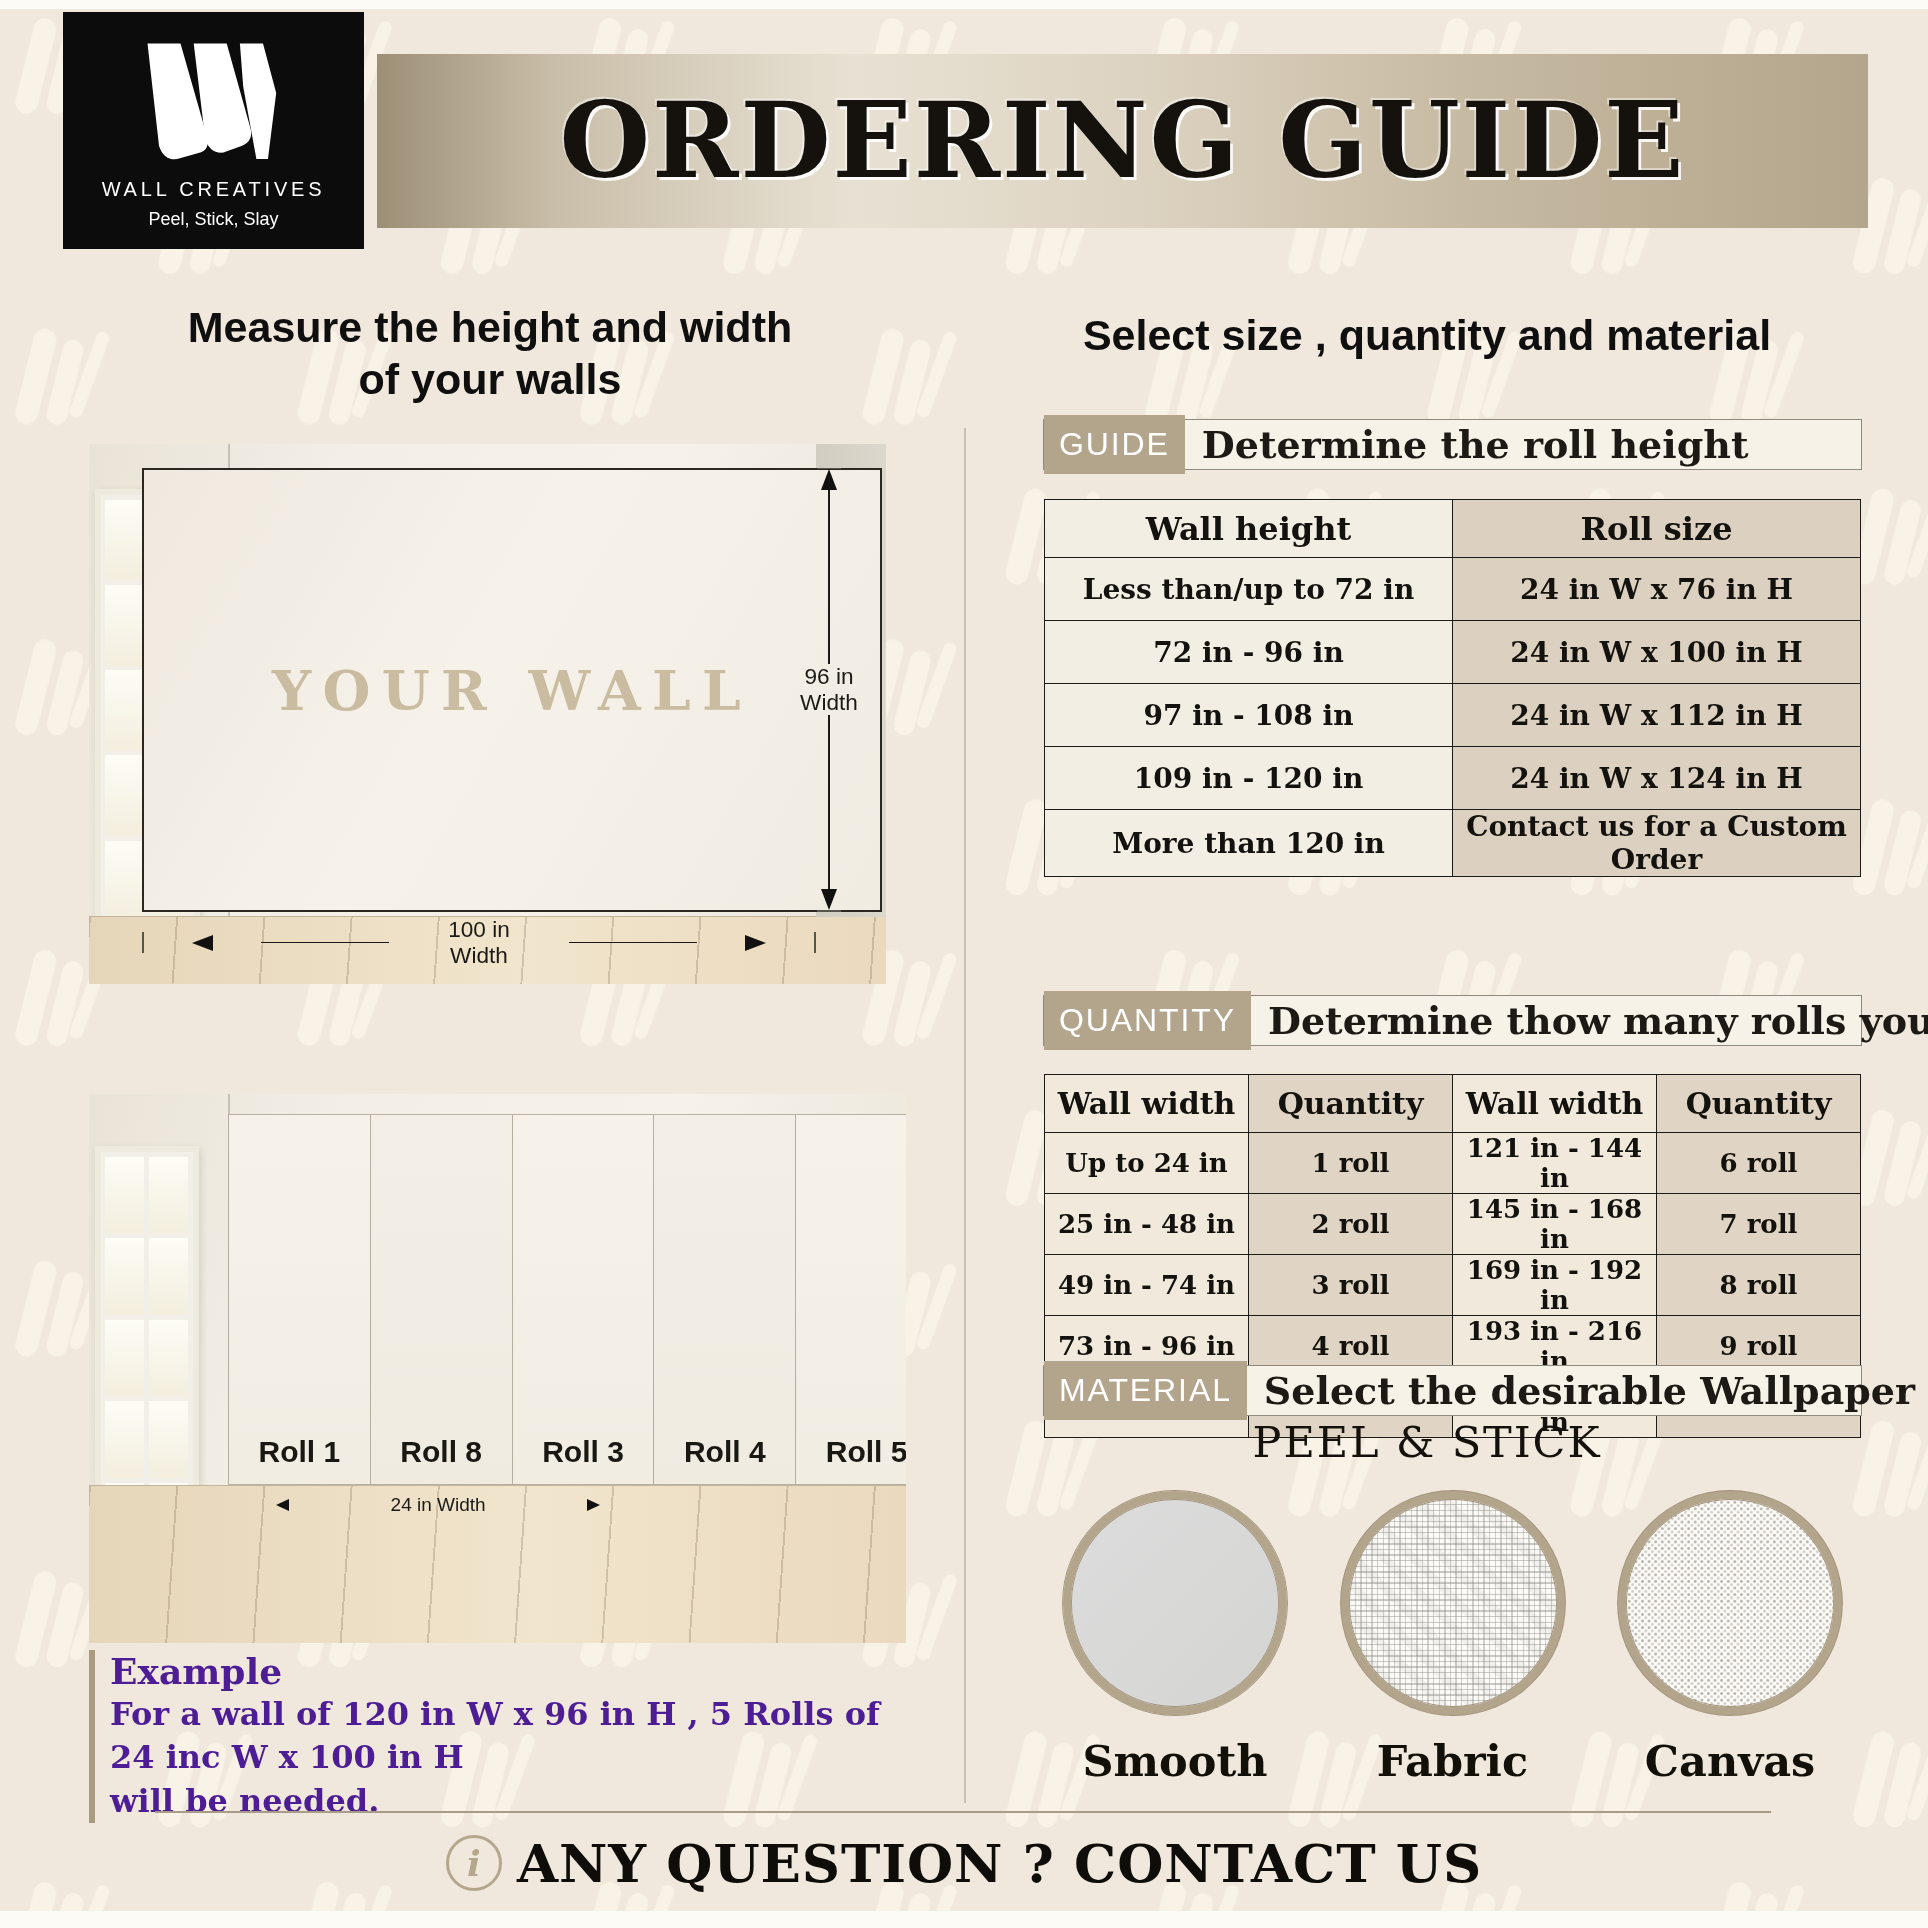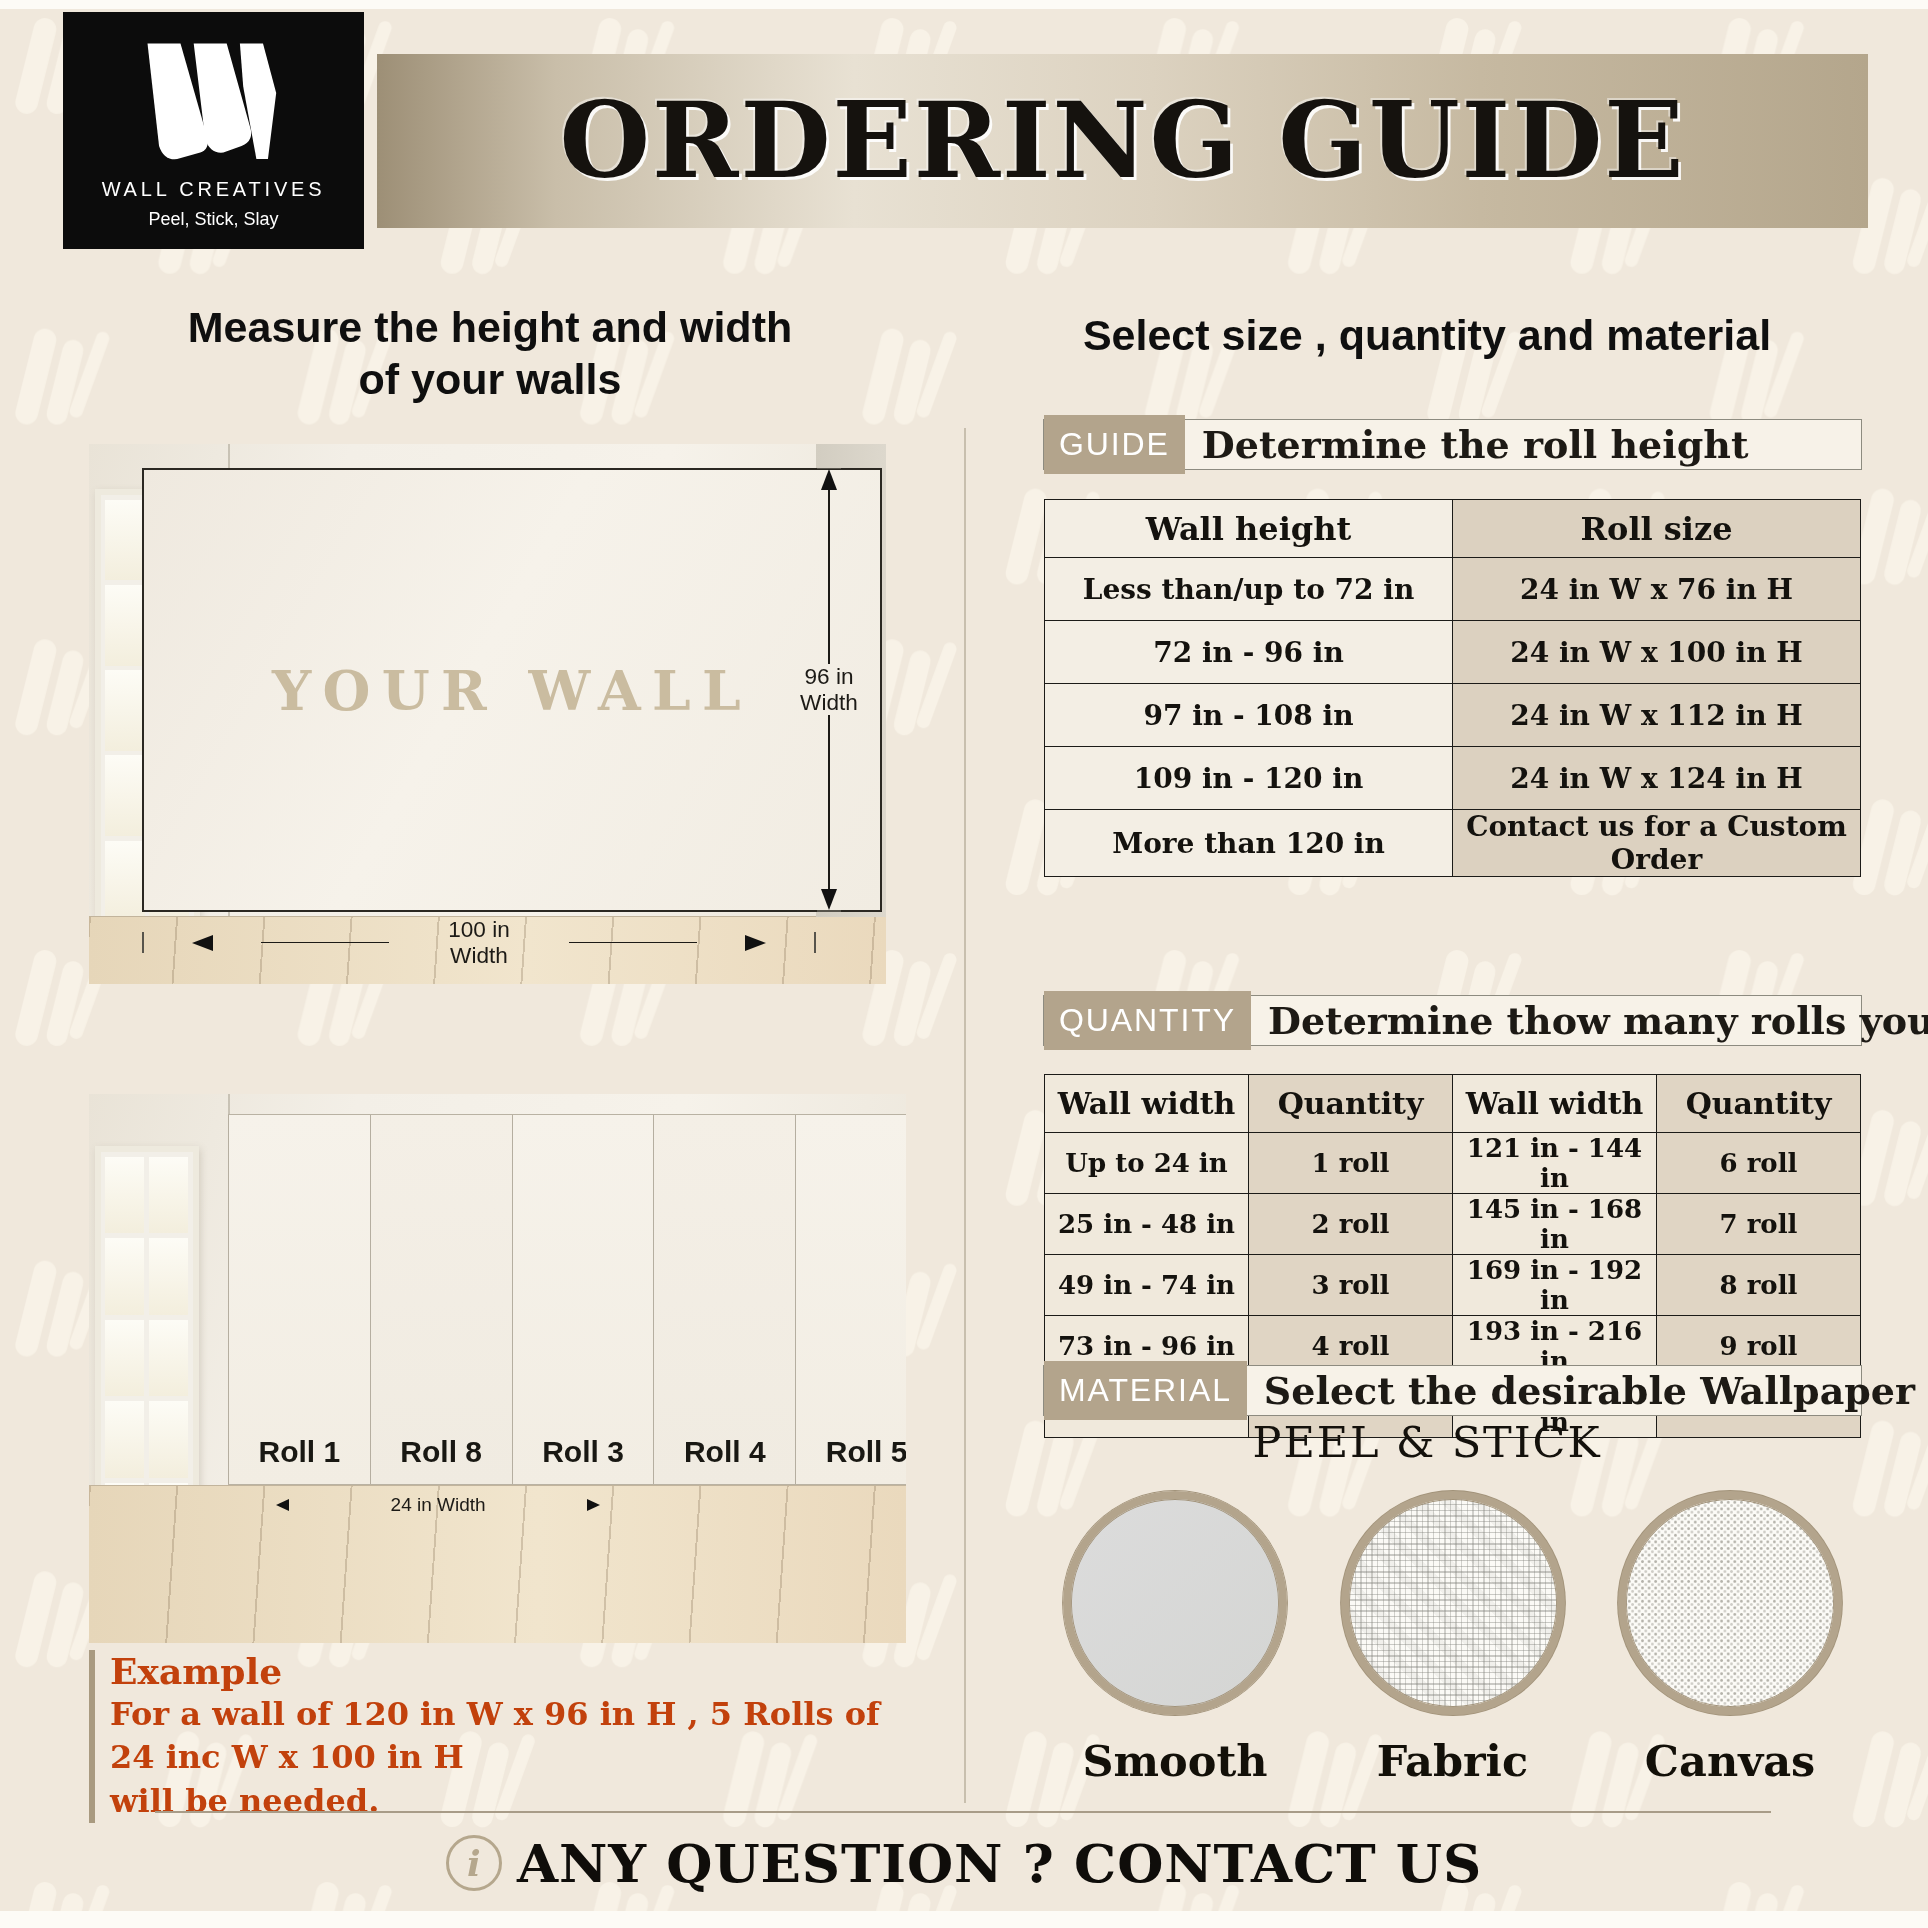--- a/index.html
+++ b/index.html
@@ -107,21 +107,21 @@
   .roll-panel:nth-child(even){ background:linear-gradient(180deg,#f4efe6,#f0ebe1); }
   .roll-label { position:absolute; left:0; width:100%; text-align:center;
     font-family:"Liberation Sans", sans-serif; font-weight:700; font-size:30px; color:#191813; }
   .small-dim { transform-origin:left center; }
   .small-dim .dim-label { font-size:19px; padding:0 5.6px; }
   .small-dim .arrow-left { border-top-width:6.6px; border-bottom-width:6.6px; border-right-width:13px; }
   .small-dim .arrow-right { border-top-width:6.6px; border-bottom-width:6.6px; border-left-width:13px; }
 
   
   .example { left:89px; top:1650px; width:829px; border-left:6.6px solid #a99a80; padding-left:15px;
-    color:#c2410c; }
+    color:#4c1d95; }
   .example .t { font-size:36px; font-weight:bold; line-height:1.2; }
   .example .l { font-size:32px; font-weight:bold; line-height:1.35; }
 
   
   .col-divider { left:964px; top:428px; width:1.9px; height:1375px; background:#c8bfae; }
   .footer-divider { left:155px; top:1811px; width:1616px; height:1.9px; background:#a89c88; }
   .contact-row { left:0; top:1832px; width:1928px; display:flex; align-items:center; justify-content:center; gap:15px; }
   .info-icon { width:56px; height:56px; border-radius:50%; border:3.8px solid #b5a78d; color:#b5a78d;
     display:flex; align-items:center; justify-content:center; font-size:36px; font-weight:bold; font-style:italic; }
   .contact-text { font-size:53px; font-weight:bold; color:#0f0d0a; letter-spacing:0.9px; }

